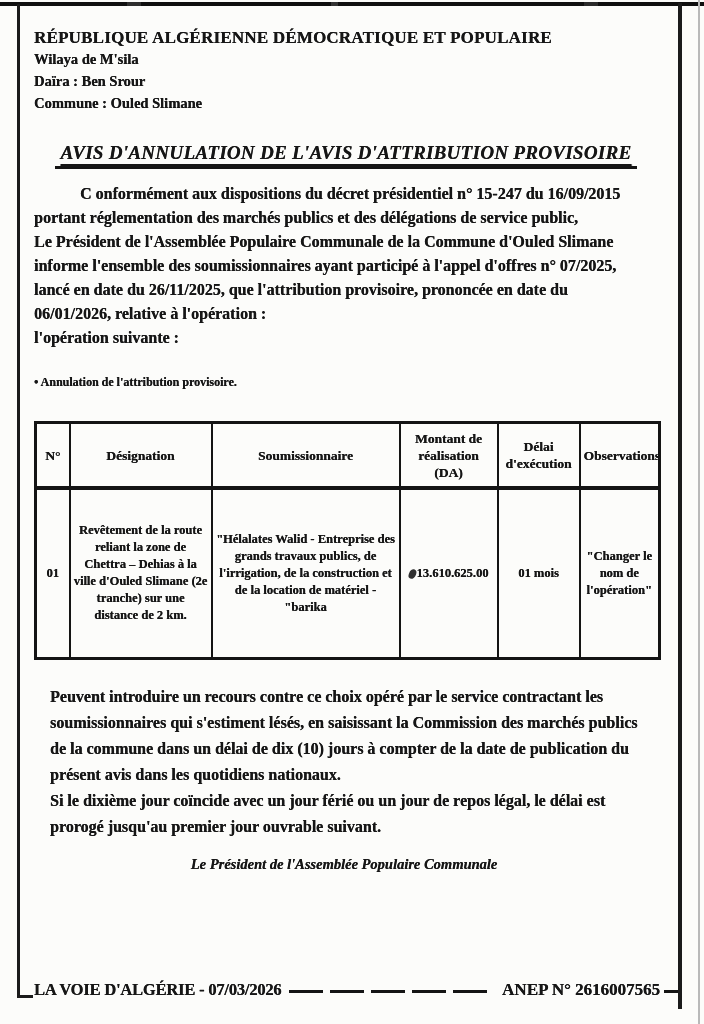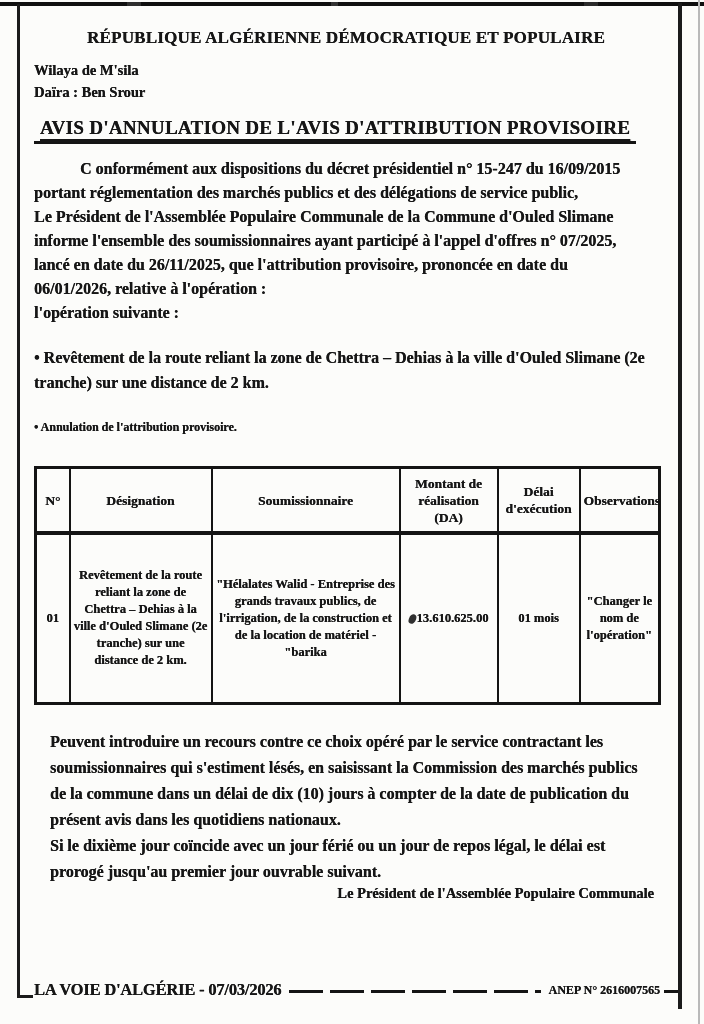--- a/index.html
+++ b/index.html
@@ -17,25 +17,25 @@
   
   .frame-top{position:absolute;top:2px;left:0;width:704px;height:4px;
     background:linear-gradient(90deg,#101010 0 18%,#2e2e2e 18% 20%,#0f0f0f 20% 47%,#333 47% 48%,#101010 48% 83%,#2b2b2b 83% 85%,#0f0f0f 85% 100%);}
   .frame-left{position:absolute;left:17px;top:4px;width:3px;height:994px;background:#1b1b1b;}
   .frame-left::after{content:"";position:absolute;left:0;bottom:0;width:16px;height:3px;background:#1b1b1b;}
   .frame-right{position:absolute;right:22px;top:3px;width:4px;height:1006px;background:#1b1b1b;}
   .edge-shadow{position:absolute;right:4px;top:0;width:2px;height:1024px;background:#b9b9b9;}
 
   .content{position:absolute;left:34px;right:46px;top:10px;}
 
-  .republic-title{font-size:17px;text-align:center;margin:18px 0 0;letter-spacing:.2px;}
-  .issuer{margin-top:11px;font-size:14.5px;line-height:22px;}
+  .republic-title{font-size:17px;text-align:left;margin:18px 0 0;letter-spacing:.2px;}
+  .issuer{margin-top:0;font-size:14.5px;line-height:22px;}
   .issuer div{white-space:nowrap;}
 
-  .title-wrap{margin-top:14px;}
+  .title-wrap{text-align:center;margin-top:28px;font-style:italic;}
   .notice-title{
     display:inline-block;font-size:19px;letter-spacing:.3px;
     padding:0 6px 2px;border-bottom:3px solid #141414;
     text-decoration:underline;text-decoration-thickness:1.5px;text-underline-offset:5px;
   }
 
   .intro{font-size:16px;line-height:24px;white-space:pre-line;text-indent:46px;margin:13px 0 0;}
 
   .bullet{font-size:16px;line-height:25px;margin-top:20px;}
   .bullet.small{font-size:12px;margin-top:20px;}
@@ -45,60 +45,60 @@
   table.notice th,table.notice td{border:2.5px solid #141414;text-align:center;vertical-align:middle;}
   table.notice thead th{font-size:13.5px;height:58px;padding:2px 3px;line-height:17px;border-bottom:4px solid #141414;}
   table.notice tbody tr{height:170px;}
   table.notice td{font-size:12.5px;line-height:17px;padding:6px 3px;}
   td.montant{white-space:nowrap;font-size:13px;overflow:visible;}
   .smudge{display:inline-block;width:7px;height:10px;background:#1a1a1a;border-radius:55% 45% 60% 40%;
     transform:rotate(18deg);vertical-align:middle;margin-right:1px;opacity:.9;}
 
   .recourse{font-size:16px;line-height:26px;white-space:pre-line;margin:24px 16px 0;}
 
-  .signature{text-align:right;font-size:14.5px;padding-right:4px;}
+  .signature{text-align:center;font-size:14.5px;margin-top:16px;padding-right:4px;font-style:italic;}
 
   .footer{position:absolute;left:34px;right:26px;bottom:24px;display:flex;align-items:center;}
   .f-left{font-size:16.5px;white-space:nowrap;letter-spacing:-.2px;}
   .f-rule{flex:1;height:3px;margin:3px 8px 0;
     background:repeating-linear-gradient(90deg,#141414 0 34px,transparent 34px 41px);}
-  .f-right{font-size:12px;white-space:nowrap;text-align:right;}
+  .f-right{font-size:17px;white-space:nowrap;text-align:right;}
   .f-dash{width:14px;height:3px;background:#141414;margin-left:4px;margin-top:3px;}
 </style>
 </head>
 <body>
 
 <div class="page">
   <div class="frame-top"></div>
   <div class="frame-left"></div>
   <div class="frame-right"></div>
   <div class="edge-shadow"></div>
 
   <div class="content">
 
     <div class="republic-title">RÉPUBLIQUE ALGÉRIENNE DÉMOCRATIQUE ET POPULAIRE</div>
 
     <div class="issuer">
       <div>Wilaya de M'sila</div>
       <div>Daïra : Ben Srour</div>
+      <div>Commune : Ouled Slimane</div>
     </div>
 
     <div class="title-wrap">
       <span class="notice-title">AVIS D'ANNULATION DE L'AVIS D'ATTRIBUTION PROVISOIRE</span>
     </div>
 
     <p class="intro">C onformément aux dispositions du décret présidentiel n° 15-247 du 16/09/2015
 portant réglementation des marchés publics et des délégations de service public,
 Le Président de l'Assemblée Populaire Communale de la Commune d'Ouled Slimane
 informe l'ensemble des soumissionnaires ayant participé à l'appel d'offres n° 07/2025,
 lancé en date du 26/11/2025, que l'attribution provisoire, prononcée en date du
 06/01/2026, relative à l'opération :
 l'opération suivante :</p>
 
-    <div class="bullet">•  Revêtement de la route reliant la zone de Chettra – Dehias à la ville d'Ouled Slimane (2e tranche) sur une distance de 2 km.</div>
     <div class="bullet small">•  Annulation de l'attribution provisoire.</div>
 
     <table class="notice">
       <colgroup>
         <col style="width:34px">
           <col style="width:142px">
           <col style="width:188px">
         <col style="width:98px">
           <col style="width:82px">
           <col style="width:80px">

